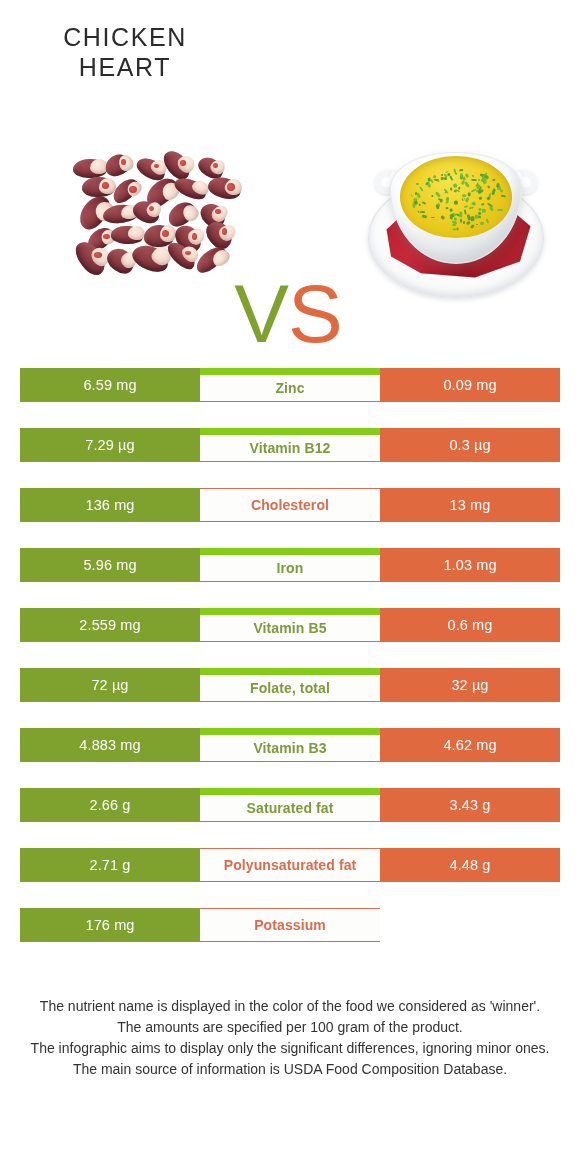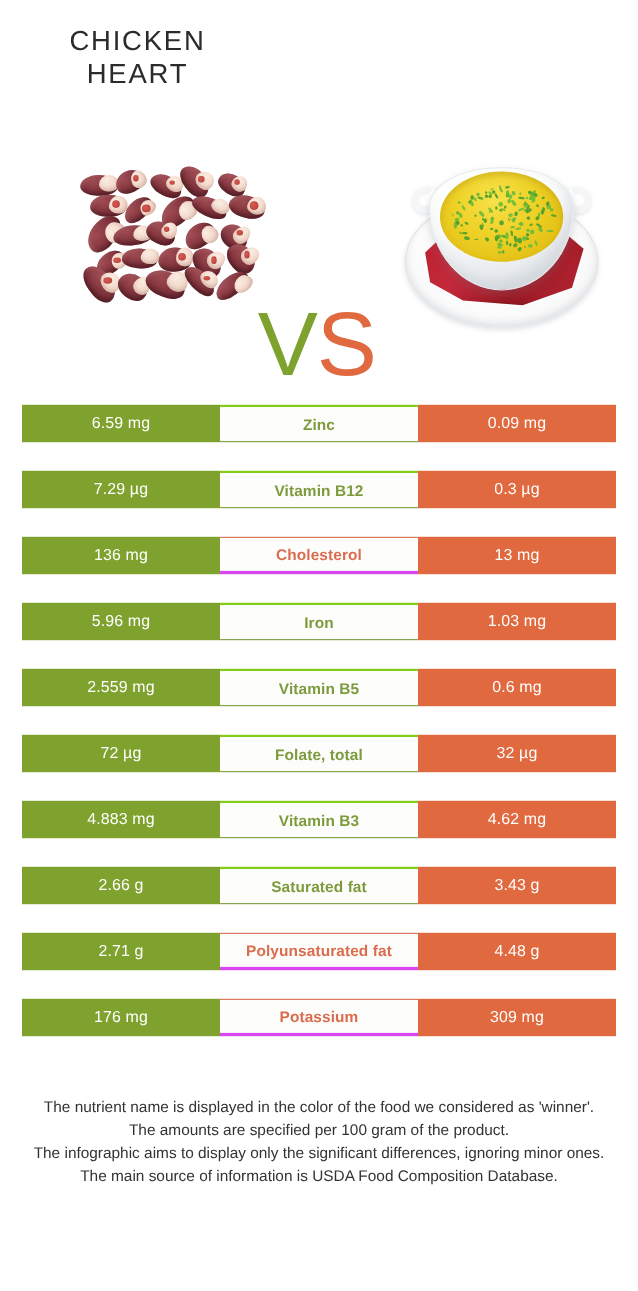--- a/index.html
+++ b/index.html
@@ -175,22 +175,22 @@
     margin-top: 24px;
   }
   .cell.left  { width: 180px; color: #ffffff; background: #7FA22F; }
   .cell.right { width: 180px; color: #ffffff; background: #E1693F; }
   .cell.mid {
     width: 180px;
     background: #fdfdfb;
     font-weight: 700;
     font-size: 14px;
   }
-  .cell.mid.win-left  { color: #7D9B3C; border-top: 2px solid #84cc16; border-bottom: 1px solid #7D9B3C; }
-  .cell.mid.win-right { color: #DB6C4E; border-top: 1px solid #DB6C4E; border-bottom: 3px solid #d946ef; }
+  .cell.mid.win-left  { color: #7D9B3C; border-top: 7px solid #84cc16; border-bottom: 1px solid #7D9B3C; }
+  .cell.mid.win-right { color: #DB6C4E; border-top: 1px solid #DB6C4E; border-bottom: 1px solid #d946ef; }
 
   
   .footer {
     position: absolute;
     left: 20px; top: 996px;
     width: 540px;
     text-align: center;
     font-size: 14px;
     line-height: 21px;
     color: #333333;
@@ -463,21 +463,20 @@
         <div class="cell right">3.43 g</div>
       </div>
       <div class="row">
         <div class="cell left">2.71 g</div>
         <div class="cell mid win-right">Polyunsaturated fat</div>
         <div class="cell right">4.48 g</div>
       </div>
       <div class="row">
         <div class="cell left">176 mg</div>
         <div class="cell mid win-right">Potassium</div>
-        <div class="cell right">309 mg</div>
       </div>
     </div>
 
   <div class="footer">
     <p>The nutrient name is displayed in the color of the food we considered as 'winner'.</p>
     <p>The amounts are specified per 100 gram of the product.</p>
     <p>The infographic aims to display only the significant differences, ignoring minor ones.</p>
     <p>The main source of information is USDA Food Composition Database.</p>
   </div>
 

